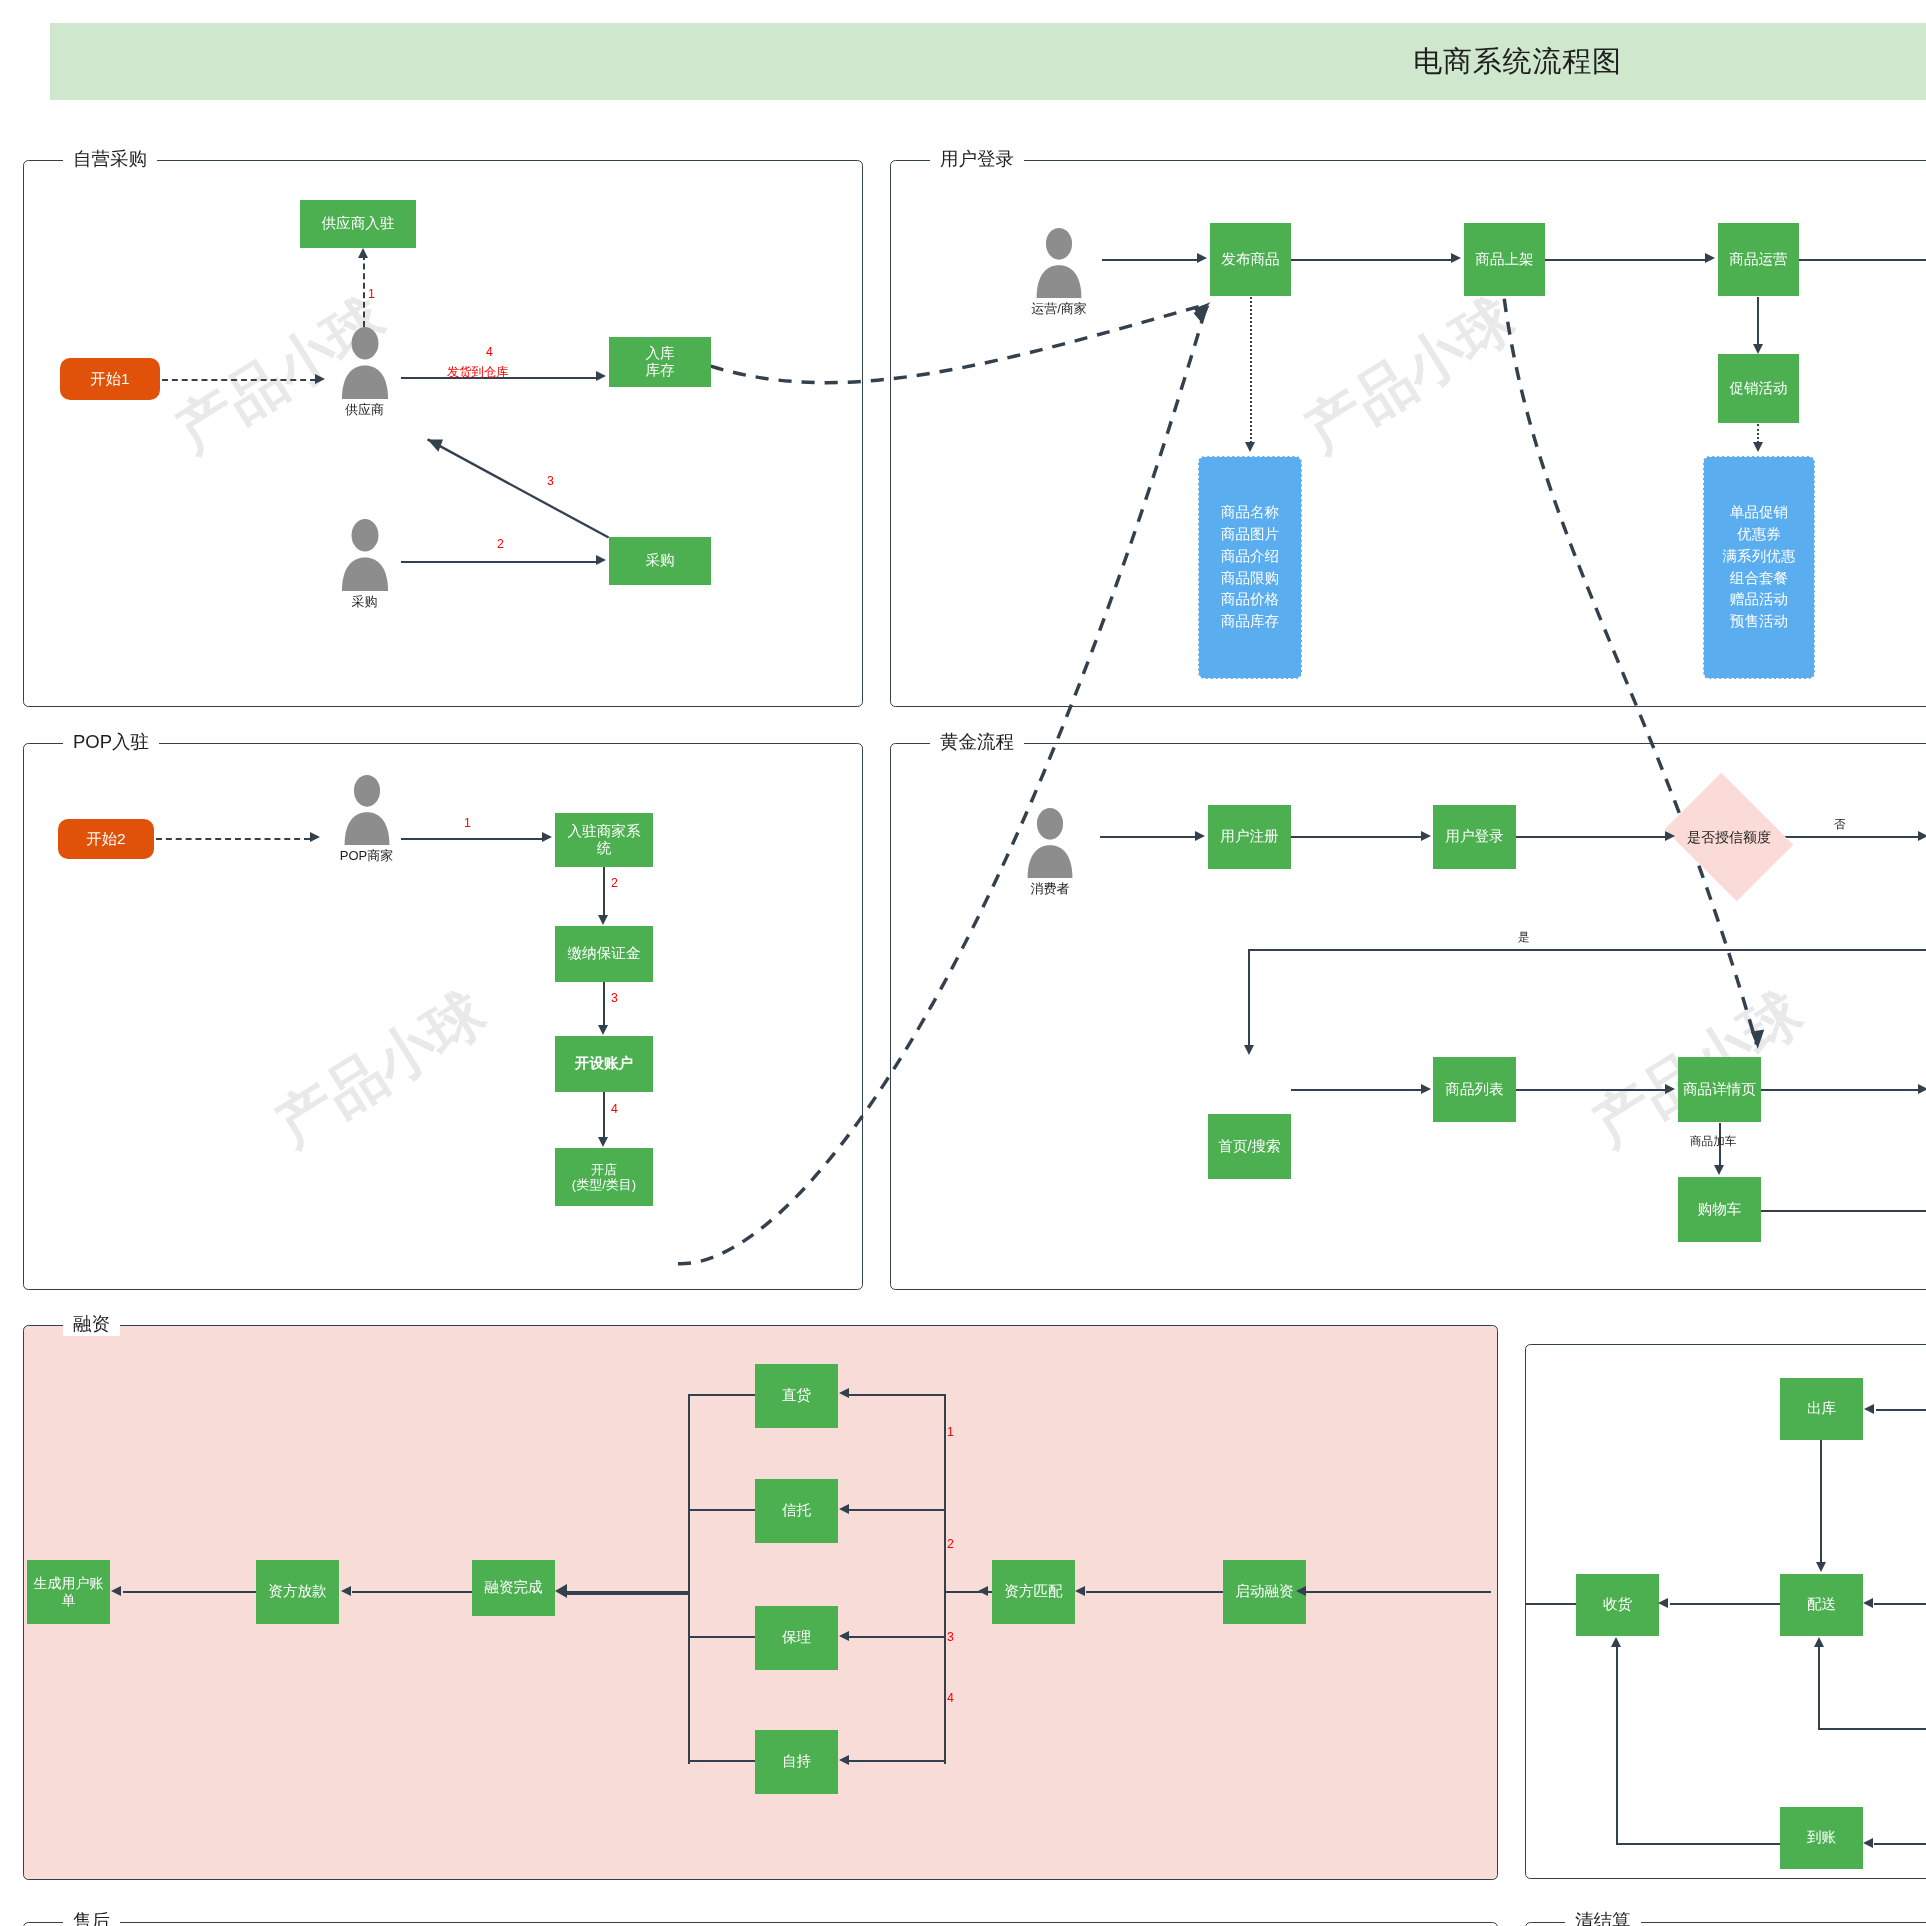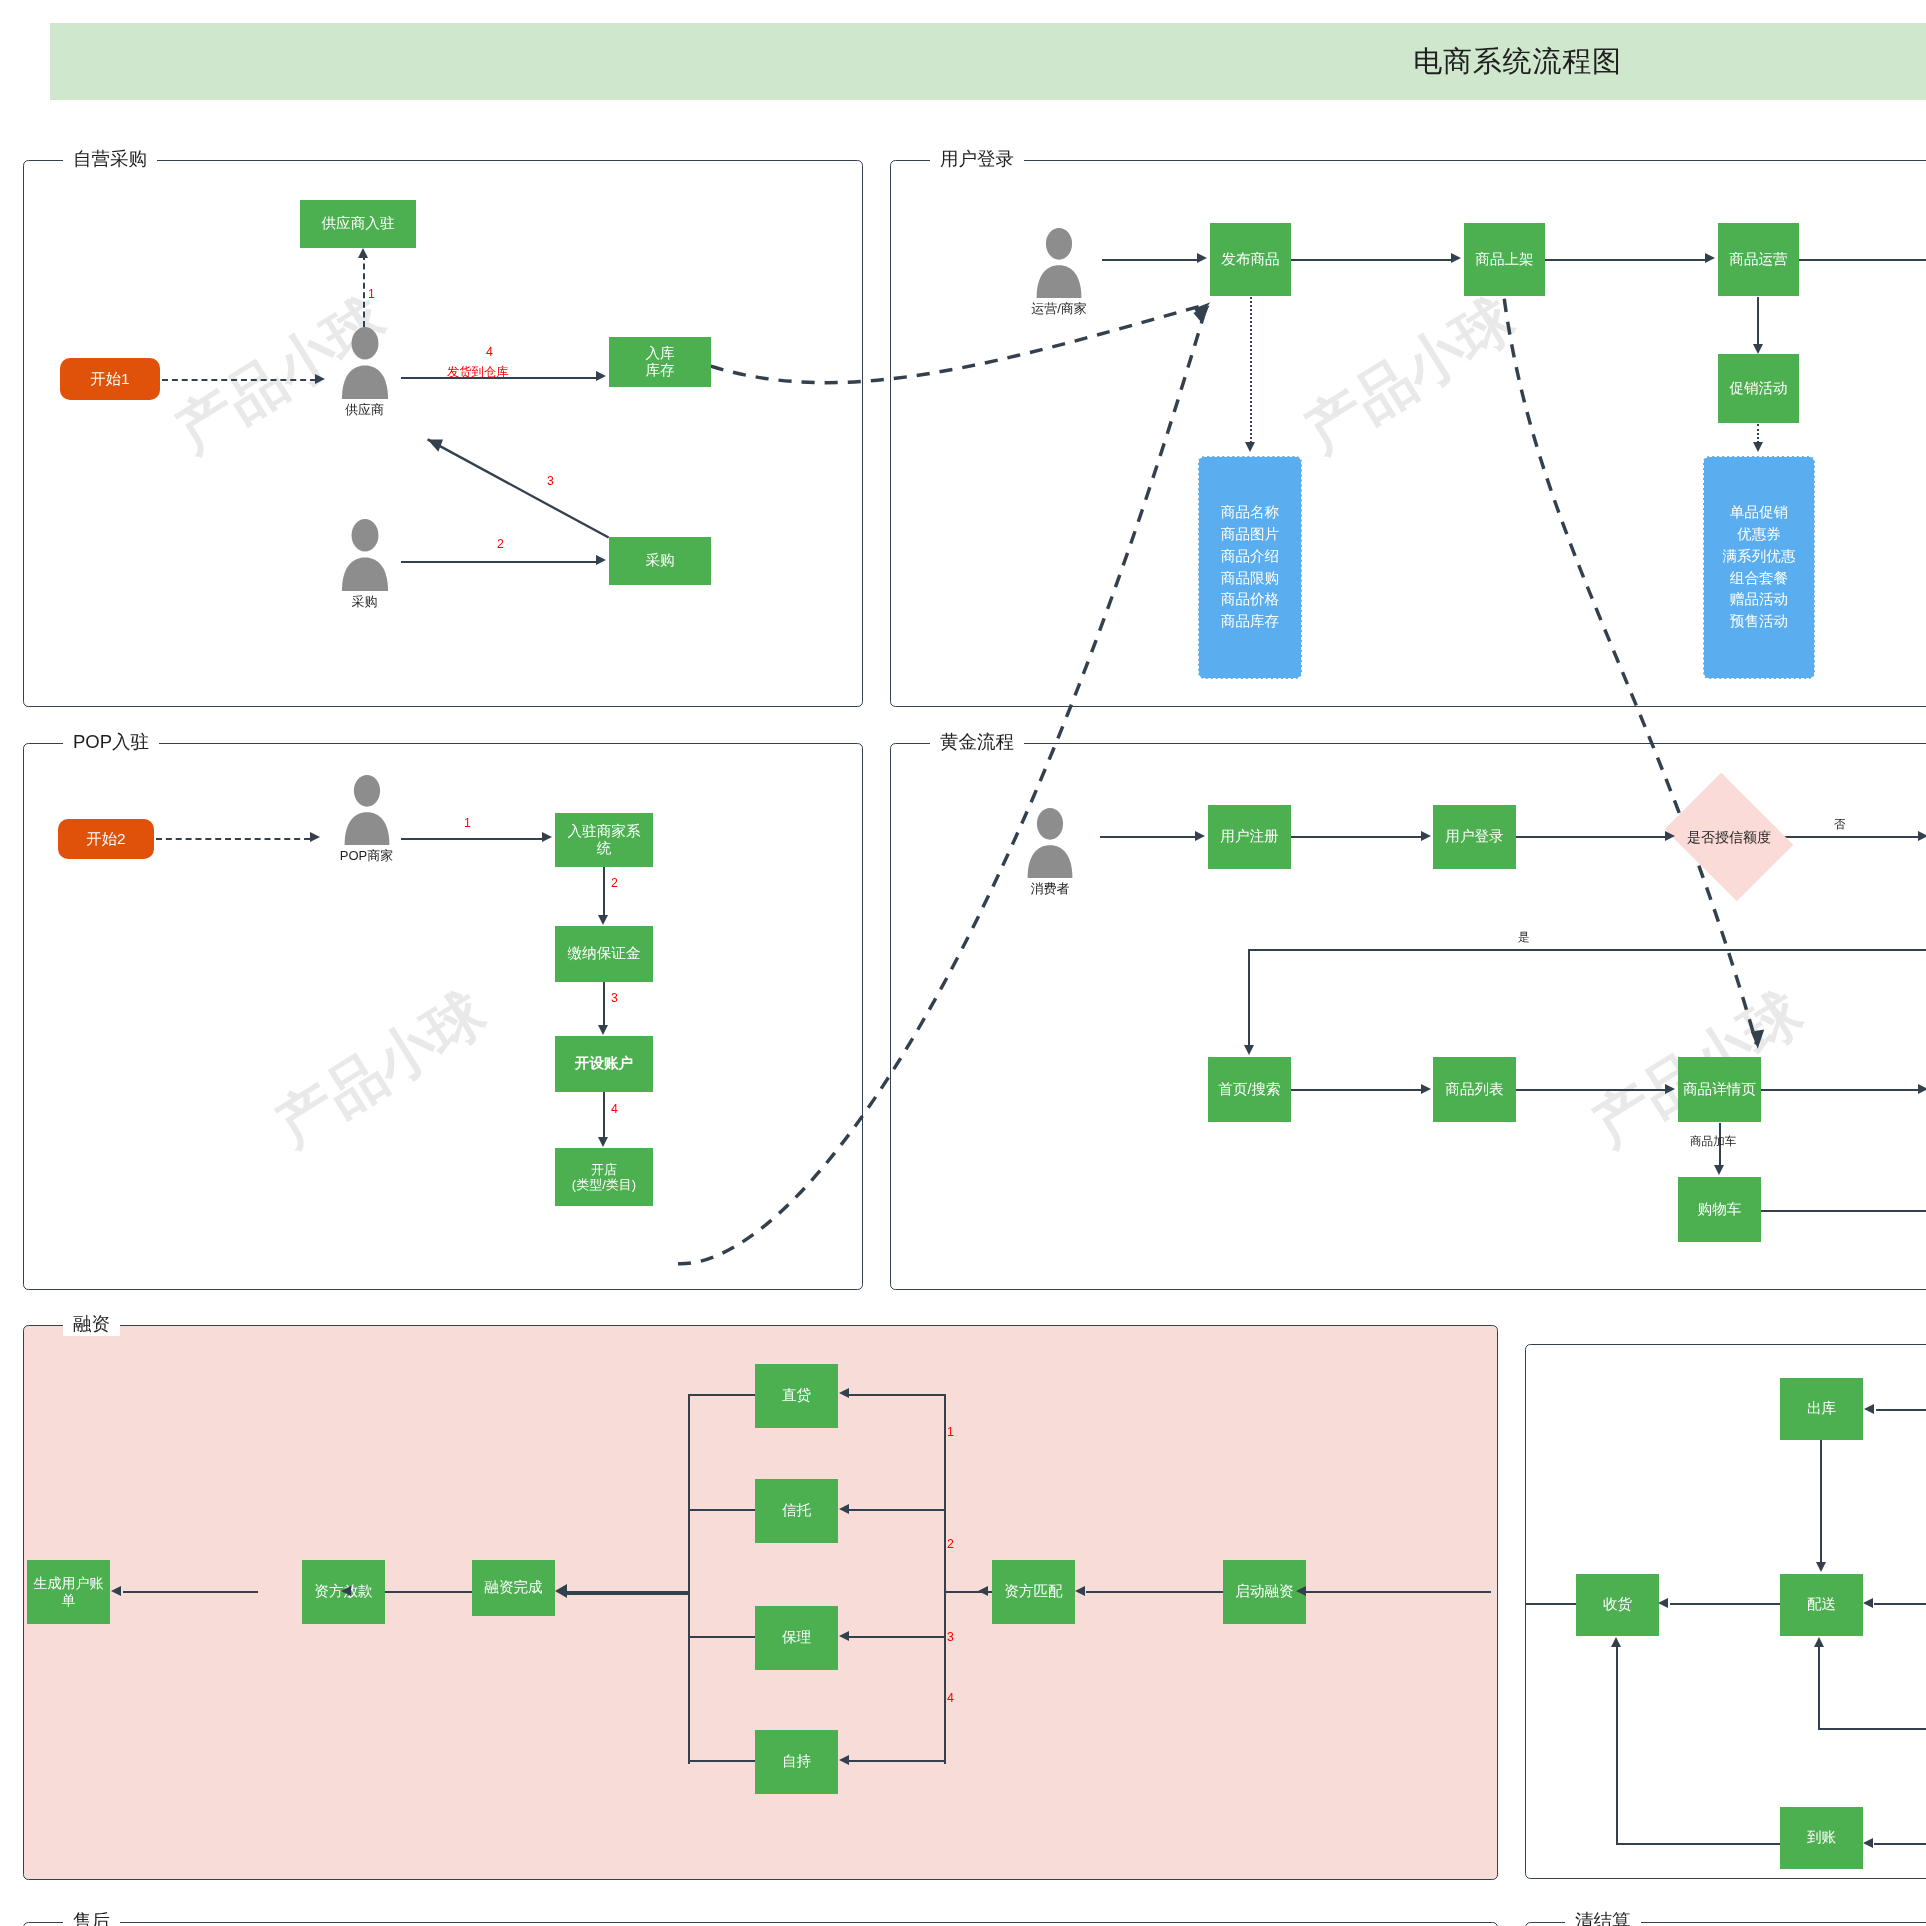--- a/index.html
+++ b/index.html
@@ -310,21 +310,21 @@
 <div class="arw r" style="left:1665px; top:831px;"></div>
 <div class="ln-h" style="left:1782px; top:836px; width:137px;"></div>
 <div class="arw r" style="left:1918px; top:831px;"></div>
 <div class="elabel" style="left:1834px; top:817px;">否</div>
 
 <div class="ln-h" style="left:1248px; top:949px; width:1204px;"></div>
 <div class="ln-v" style="left:1248px; top:949px; height:96px;"></div>
 <div class="arw d" style="left:1244px; top:1045px;"></div>
 <div class="elabel" style="left:1518px; top:930px;">是</div>
 
-<div class="node green" style="left:1208px; top:1057px; width:83px; height:65px;">
+<div class="node green" style="left:1208px; top:1114px; width:83px; height:65px;">
   <span>首页/搜索</span>
   </div>
 <div class="node green" style="left:1433px; top:1057px; width:83px; height:65px;align-items:center;">
   <span>商品列表</span>
   </div>
 <div class="node green" style="left:1678px; top:1057px; width:83px; height:65px;">
   <span>商品详情页</span>
   </div>
 
 <div class="ln-h" style="left:1291px; top:1089px; width:131px;"></div>
@@ -357,21 +357,21 @@
   <span>保理</span>
   </div>
 <div class="node green" style="left:755px; top:1730px; width:83px; height:64px;">
   <span>自持</span>
   </div>
 
 <div class="node green" style="left:27px; top:1560px; width:83px; height:64px; flex-direction:column; font-size:14px;">
   <span>生成用户账</span>
   <span>单</span>
   </div>
-<div class="node green" style="left:256px; top:1560px; width:83px; height:64px;margin-left:46px;">
+<div class="node green" style="left:256px; top:1560px; width:83px; height:64px;">
   <span>资方放款</span>
   </div>
 <div class="node green" style="left:472px; top:1560px; width:83px; height:56px;">
   <span>融资完成</span>
   </div>
 <div class="node green" style="left:992px; top:1560px; width:83px; height:64px;">
   <span>资方匹配</span>
   </div>
 <div class="node green" style="left:1223px; top:1560px; width:83px; height:64px;">
   <span>启动融资</span>

